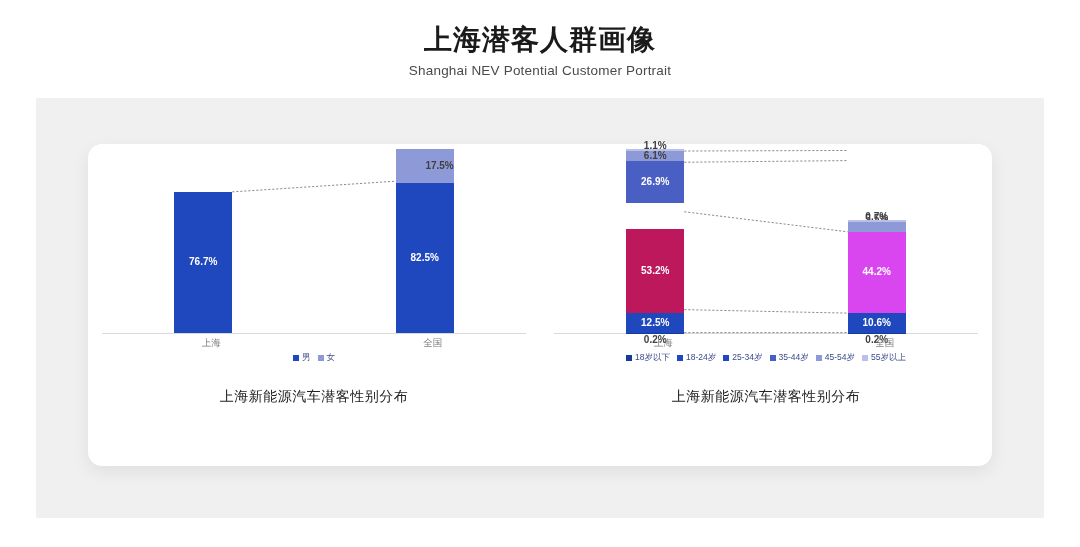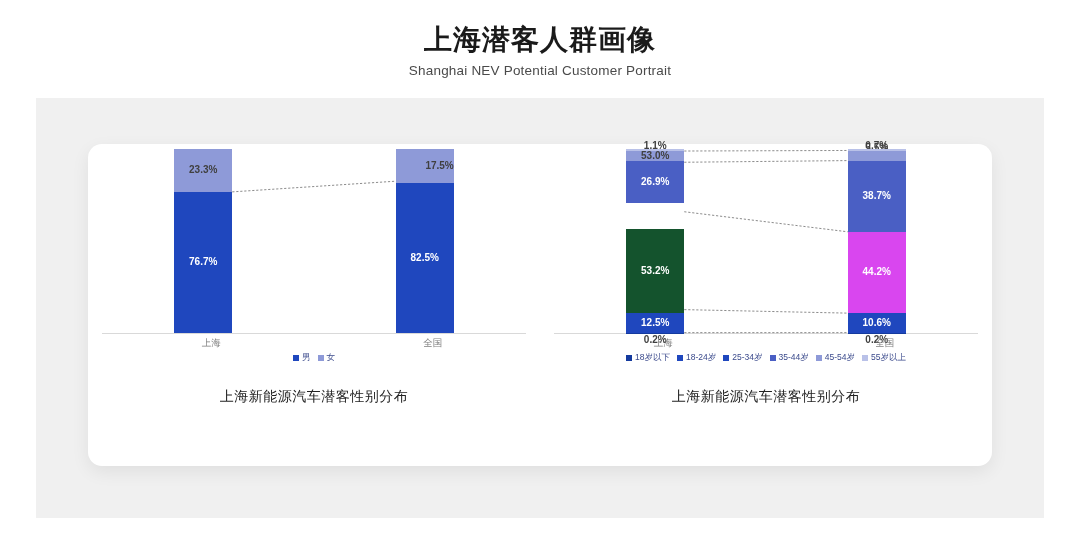--- a/index.html
+++ b/index.html
@@ -201,23 +201,20 @@
 
 <div class="white-card">
   <div class="charts-row" id="charts-row">
       <div class="chart-block">
         <div class="plot">
           <div class="axis-line" style="background: rgb(217, 217, 217);"></div>
           <div class="bar" style="width: 58px; left: calc(25.5% - 29px); height: 184px;">
             <div class="seg" style="height: 141.128px; background: rgb(31, 71, 190);">
               <span class="seg-label light">76.7%</span>
             </div>
-            <div class="seg" style="height: 42.872px; background: rgb(142, 154, 216);">
-              <span class="seg-label dark">23.3%</span>
-            </div>
           </div>
           <div class="bar" style="width: 58px; left: calc(74.5% - 29px); height: 184px;">
             <div class="seg" style="height: 151.8px; background: rgb(31, 71, 190);">
               <span class="seg-label light">82.5%</span>
             </div>
             <div class="seg" style="height: 34px; background: rgb(142, 154, 216); justify-content: flex-end;">
               <span class="seg-label dark">17.5%</span>
             </div>
           </div>
           <svg class="connectors" preserveAspectRatio="none" viewBox="0 0 100 190">
@@ -243,45 +240,42 @@
       <div class="chart-block">
         <div class="plot">
           <div class="axis-line" style="background: rgb(217, 217, 217);"></div>
           <div class="bar" style="width: 58px; left: calc(25.5% - 29px); height: 184px;">
             <div class="seg tiny" style="height: 0.368px; background: rgb(20, 58, 158);">
               <span class="seg-label dark" style="top: 2px;">0.2%</span>
             </div>
             <div class="seg" style="height: 23px; background: rgb(31, 71, 190);">
               <span class="seg-label light">12.5%</span>
             </div>
-            <div class="seg" style="height: 97.888px; background: #14532d; margin-top: 26px;">
+            <div class="seg" style="height: 97.888px; background: #be185d; margin-top: 26px;">
               <span class="seg-label light">53.2%</span>
             </div>
             <div class="seg" style="height: 49.496px; background: rgb(74, 95, 196);">
               <span class="seg-label light">26.9%</span>
             </div>
             <div class="seg" style="height: 11.224px; background: rgb(142, 154, 216);">
-              <span class="seg-label dark">53.0%</span>
+              <span class="seg-label dark">6.1%</span>
             </div>
             <div class="seg tiny" style="height: 2.024px; background: rgb(185, 193, 232);">
               <span class="seg-label dark" style="bottom: 0.024px;">1.1%</span>
             </div>
           </div>
           <div class="bar" style="width: 58px; left: calc(74.5% - 29px); height: 184px;">
             <div class="seg tiny" style="height: 0.368px; background: rgb(20, 58, 158);">
               <span class="seg-label dark" style="top: 2px;">0.2%</span>
             </div>
             <div class="seg" style="height: 19.504px; background: rgb(31, 71, 190);">
               <span class="seg-label light">10.6%</span>
             </div>
             <div class="seg" style="height: 81.328px; background: #d946ef; align-items: center;">
               <span class="seg-label light">44.2%</span>
-            </div>
-            <div class="seg" style="height: 71.208px; background: rgb(74, 95, 196);">
-              <span class="seg-label light">38.7%</span>
             </div>
             <div class="seg tiny" style="height: 10.12px; background: rgb(142, 154, 216);">
               <span class="seg-label dark" style="bottom: 8.12px;">5.5%</span>
             </div>
             <div class="seg tiny" style="height: 1.288px; background: rgb(185, 193, 232);">
               <span class="seg-label dark" style="bottom: -0.712px; margin-top: 31px;">0.7%</span>
             </div>
           </div>
           <svg class="connectors" preserveAspectRatio="none" viewBox="0 0 100 190">
             <line x1="31.915929203539825" y1="188.632" x2="68.08407079646018" y2="188.632" stroke="#8c8c8c" stroke-width="1" stroke-dasharray="2.2 1.8" vector-effect="non-scaling-stroke"></line>

